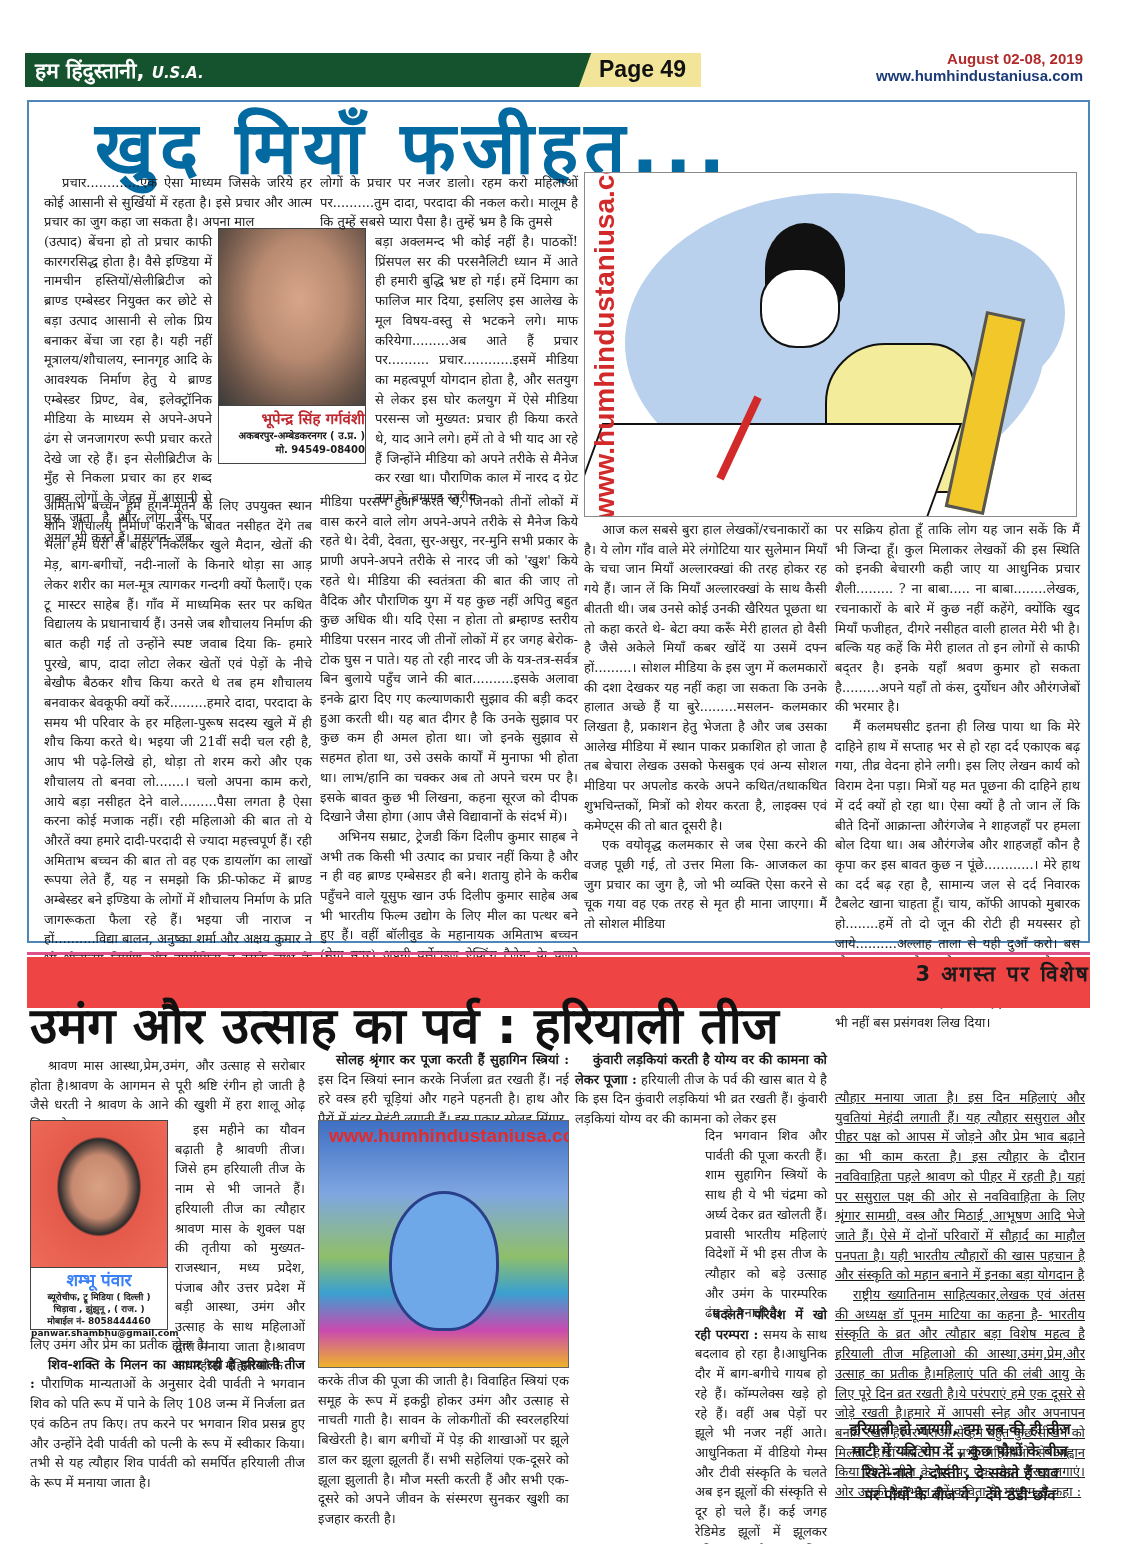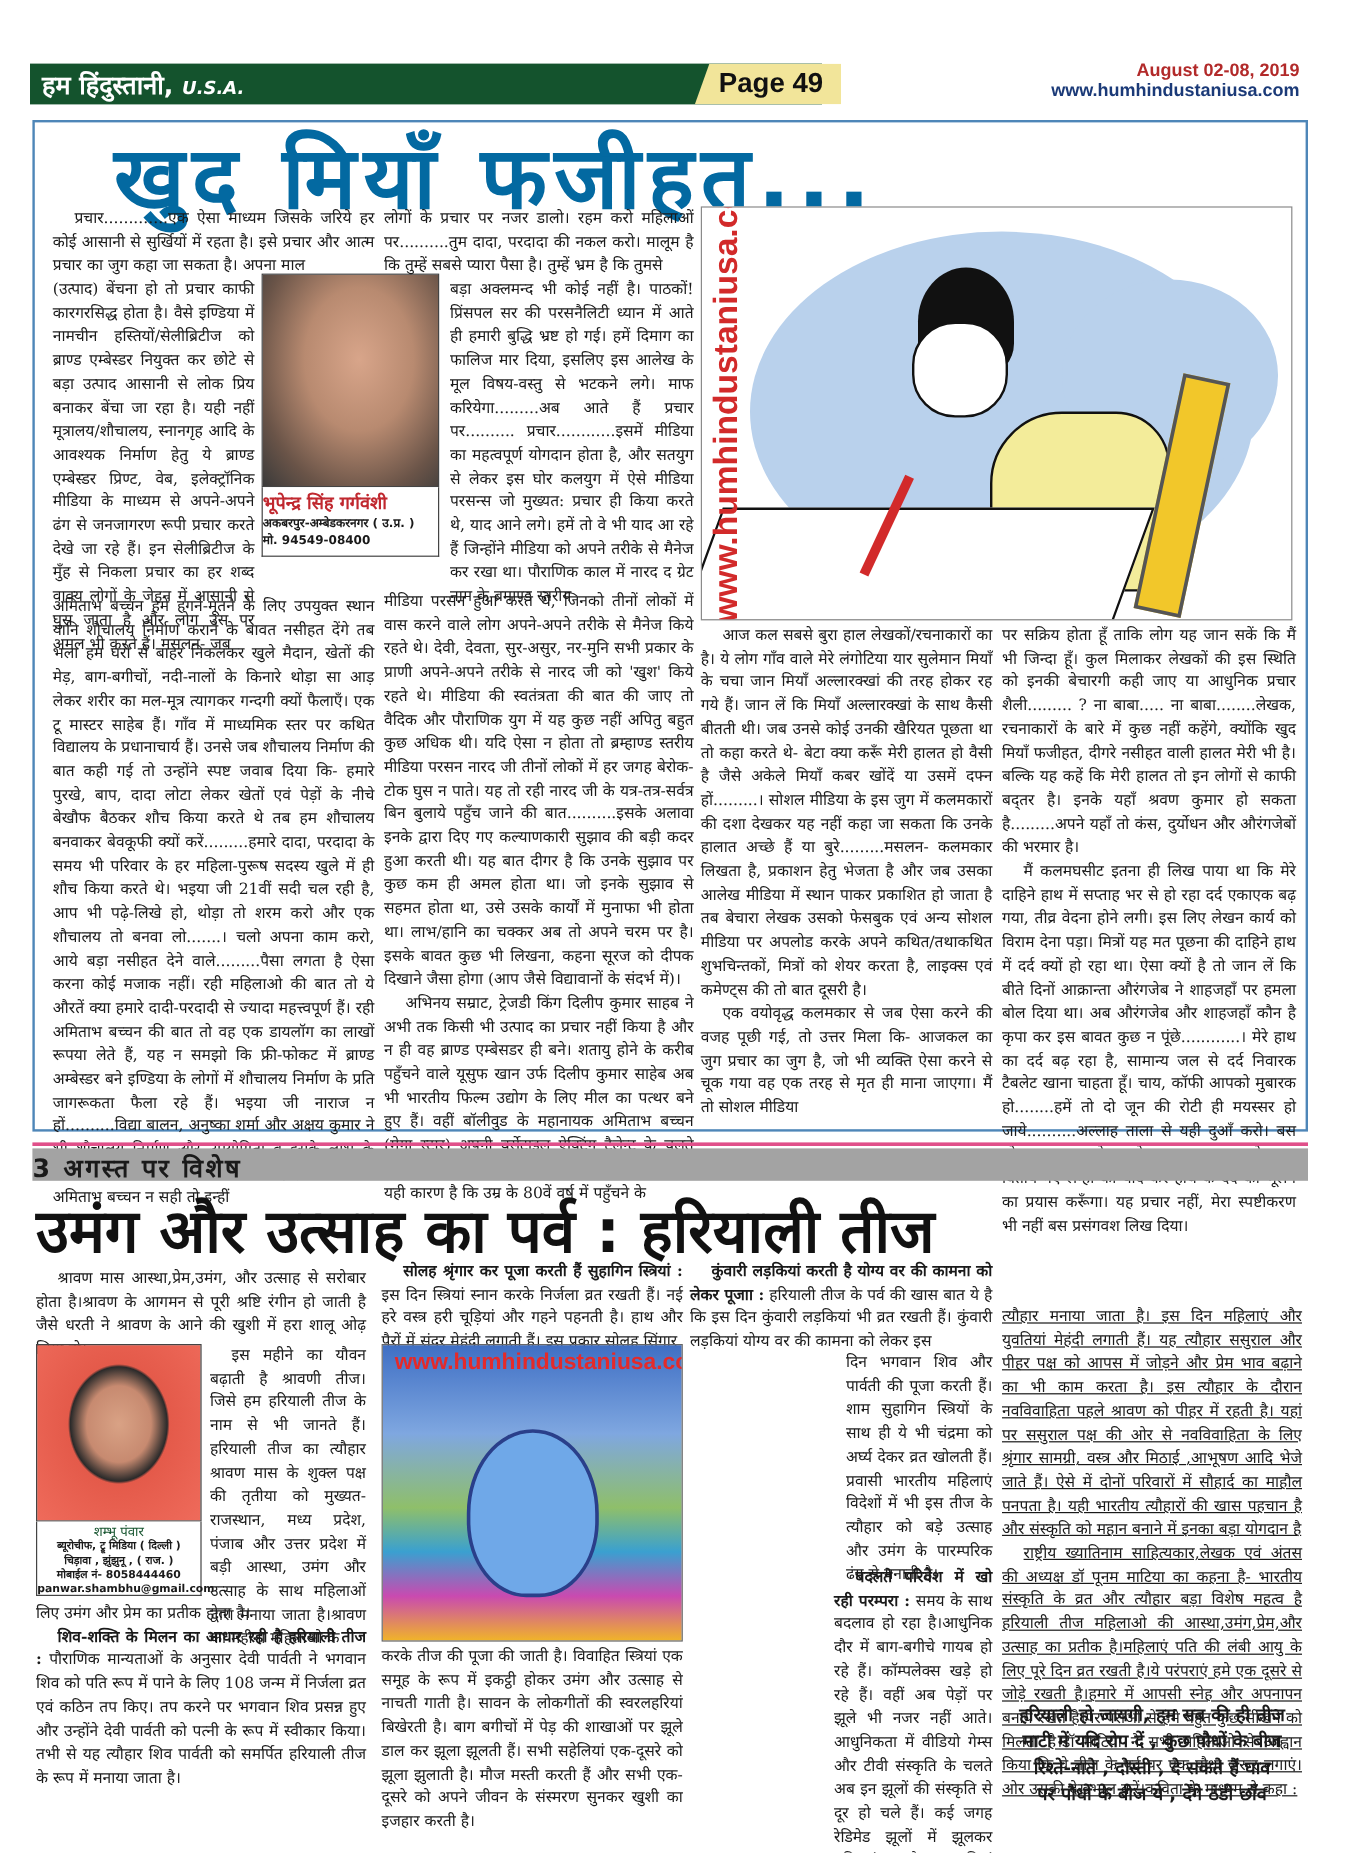--- a/index.html
+++ b/index.html
@@ -10,32 +10,32 @@
   .page-tag { position: absolute; left: 579px; top: 53px; width: 122px; height: 34px; background: #f2e59a; clip-path: polygon(10% 0, 100% 0, 100% 100%, 0 100%); }
   .page-tag span { position: absolute; left: 20px; top: 3px; font-family: "Liberation Sans", sans-serif; font-weight: bold; font-size: 23px; color: #111; }
   .dateline { position: absolute; right: 52px; top: 50px; text-align: right; font-family: "Liberation Sans", sans-serif; font-weight: bold; }
   .dateline .date { color: #b22a2a; font-size: 15px; }
   .dateline .url { color: #1b3a78; font-size: 15px; }
   .box1 { position: absolute; left: 27px; top: 100px; width: 1063px; height: 843px; border: 2px solid #4e86b8; }
   .headline1 { position: absolute; left: 95px; top: 96px; font-family: "DejaVu Sans", sans-serif; font-weight: bold; font-size: 72px; color: #0369a1; letter-spacing: 6px; }
   .col { position: absolute; font-size: 13px; line-height: 19.7px; text-align: justify; }
   .col p { text-indent: 18px; }
   .photo1 { position: absolute; left: 218px; top: 228px; width: 148px; height: 178px; background: radial-gradient(ellipse at 55% 40%, #d8a58a 0%, #b88a70 40%, #6a5448 75%, #3a3a3a 100%); border: 1px solid #444; }
-  .cap1 { position: absolute; left: 218px; top: 406px; width: 148px; height: 58px; border: 1px solid #444; border-top: none; text-align: left; background: #fff; }
+  .cap1 { position: absolute; left: 218px; top: 406px; width: 148px; height: 58px; border: 1px solid #444; border-top: none; text-align: right; background: #fff; }
   .cap1 .name { color: #c0282f; font-size: 15px; font-weight: bold; margin-top: 2px; }
   .cap1 .sub { font-size: 10px; font-weight: bold; font-family: "DejaVu Sans", sans-serif; }
   .cartoon { position: absolute; left: 584px; top: 172px; width: 493px; height: 345px; border: 1px solid #8a8a8a; background: #fff; overflow: hidden; }
   .cartoon .cloud { position: absolute; background: #b9d1ec; border-radius: 50%; }
   .cartoon .vurl { position: absolute; left: -150px; top: 160px; transform: rotate(-90deg); color: #d22a2a; font-family: "Liberation Sans", sans-serif; font-weight: bold; font-size: 28px; white-space: nowrap; width: 340px; }
   .banner { position: absolute; left: 27px; top: 952px; width: 1063px; height: 3px; background: #e0508a; }
-  .special { position: absolute; left: 27px; top: 957px; width: 1063px; height: 27px; background: #a3a3a3; text-align: left; font-family: "DejaVu Sans", sans-serif; font-weight: bold; font-size: 21px; line-height: 34px; letter-spacing: 2px; }
+  .special { position: absolute; left: 27px; top: 957px; width: 1063px; height: 51px; background: #ef4444; text-align: right; font-family: "DejaVu Sans", sans-serif; font-weight: bold; font-size: 21px; line-height: 34px; letter-spacing: 2px; }
   .headline2 { position: absolute; left: 30px; top: 990px; width: 1060px; text-align: left; font-family: "DejaVu Sans", sans-serif; font-weight: bold; font-size: 50px; color: #111; }
   .photo2 { position: absolute; left: 30px; top: 1120px; width: 138px; height: 148px; background: radial-gradient(ellipse at 50% 45%, #d9a285 0%, #c78a70 28%, #2a2a2a 42%, #e45a4a 44%, #ef6b5b 100%); border: 1px solid #444; }
   .cap2 { position: absolute; left: 30px; top: 1268px; width: 138px; height: 62px; border: 1px solid #444; border-top: none; text-align: center; background: #fff; }
-  .cap2 .name { color: #14532d; font-size: 11px; font-weight: normal; }
+  .cap2 .name { color: #3b82f6; font-size: 17px; font-weight: bold; }
   .cap2 .sub { font-size: 9px; font-weight: bold; font-family: "DejaVu Sans", sans-serif; line-height: 12px; }
   .shiva { position: absolute; left: 318px; top: 1120px; width: 251px; height: 248px; overflow: hidden; background: linear-gradient(180deg, #3f6fc4 0%, #7fa7e0 30%, #8fbf6a 55%, #3aa0d0 70%, #c94ab0 85%, #f0b32a 100%); border: 1px solid #666; }
   .shiva .url { position: absolute; left: 10px; top: 4px; color: #e42a2a; font-family: "Liberation Sans", sans-serif; font-weight: bold; font-size: 19px; white-space: nowrap; }
   .shiva .face { position: absolute; left: 70px; top: 70px; width: 110px; height: 140px; border-radius: 50% 50% 45% 45%; background: #6fa8e8; border: 3px solid #2a3f8a; }
   .poem { position: absolute; left: 835px; top: 1418px; width: 250px; text-align: center; font-family: "DejaVu Sans", sans-serif; font-weight: bold; font-size: 15px; line-height: 22px; }
   b.sub { font-weight: bold; }
 </style>
 </head>
 <body>
 

